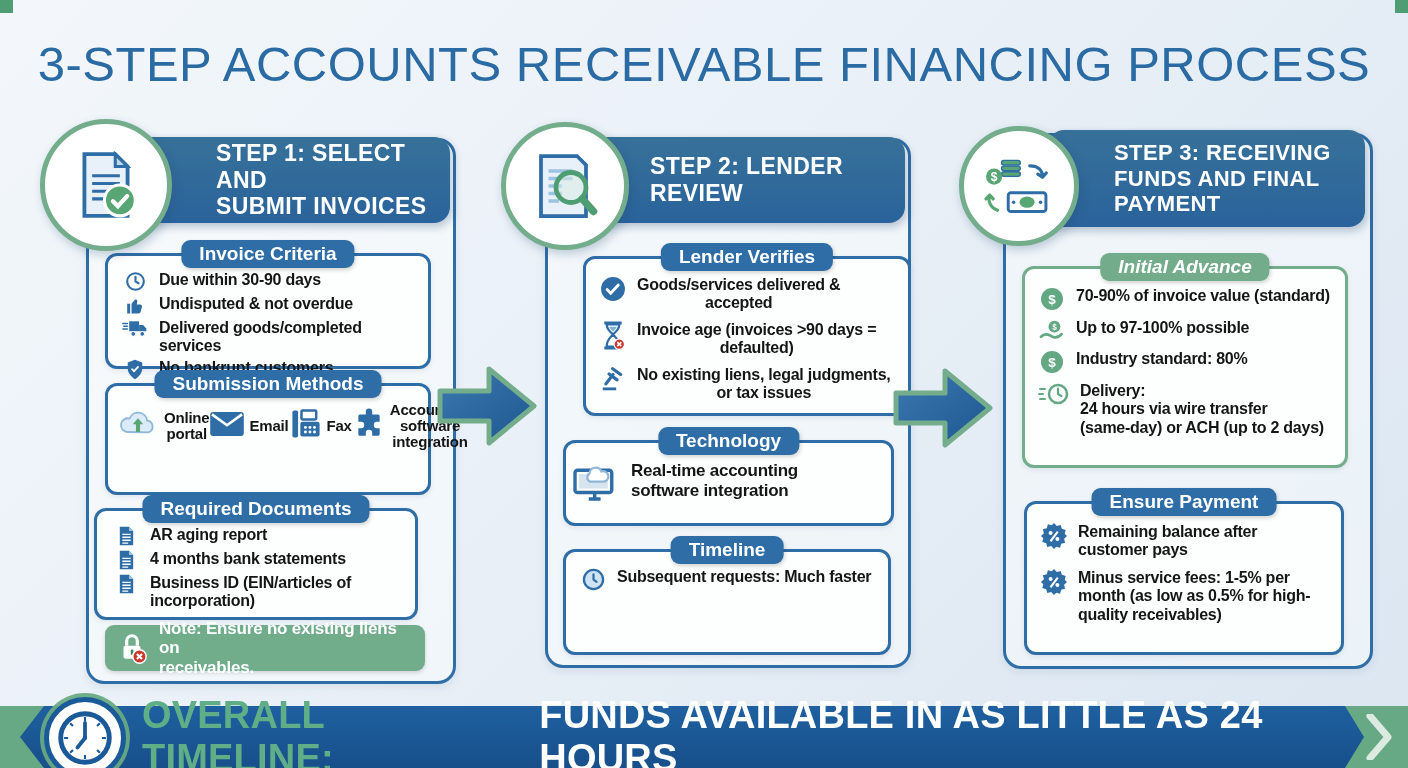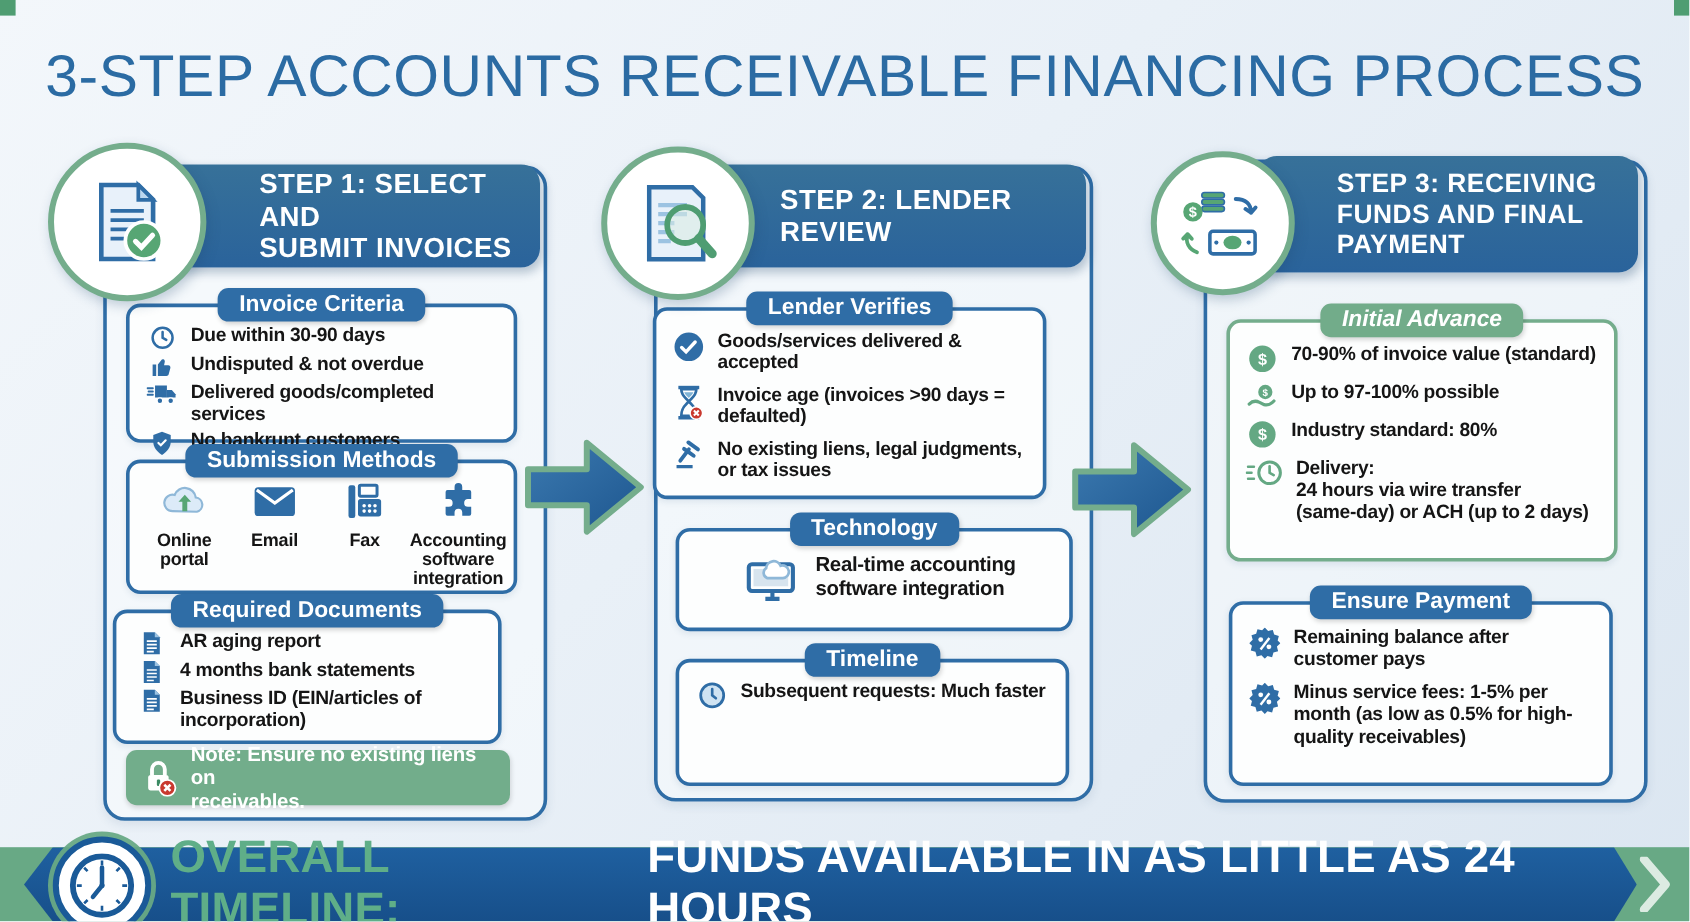--- a/index.html
+++ b/index.html
@@ -36,21 +36,21 @@
     padding:3px 18px;border-radius:9px;white-space:nowrap;
     box-shadow:1px 2px 4px rgba(0,0,0,.18);}
   .pill.green{background:#72ac8a;font-style:italic;}
   .rows{display:flex;flex-direction:column;}
   .item{display:flex;gap:9px;align-items:flex-start;}
   .item .ic{flex:0 0 30px;display:flex;justify-content:center;padding-top:0px;}
   .item .txt{font-size:16px;font-weight:bold;color:#151515;line-height:1.15;
     letter-spacing:-.25px;white-space:pre-line;}
   
   .methods{display:flex;padding:16px 6px 4px 8px;}
-  .method{flex:1;display:flex;flex-direction:column;align-items:center;gap:4px;}
+  .method{flex:1;display:flex;flex-direction:row;align-items:center;gap:4px;}
   .mlabel{font-size:15px;font-weight:bold;color:#151515;text-align:center;line-height:1.08;letter-spacing:-.2px;}
   
   .note{position:absolute;background:#72ad8b;border-radius:9px;color:#fff;
     display:flex;gap:10px;align-items:center;padding:4px 10px;
     font-weight:bold;font-size:17px;line-height:1.12;letter-spacing:-.2px;
     box-shadow:0 2px 4px rgba(0,0,0,.15);}
   .arrow{position:absolute;z-index:4;}
   
   .banner{position:absolute;left:0;top:706px;width:1408px;height:62px;background:#68a985;}
   .banner-blue{position:absolute;inset:0;background:linear-gradient(180deg,#1f60a0,#174f8a);
@@ -272,21 +272,21 @@
     <svg width="72" height="72" viewBox="0 0 48 48">
       <path d="M8 4h24l6 6v34H8z" fill="#e8f1fa" stroke="#2f6da6" stroke-width="2.5"></path>
       <g stroke="#9cc3e2" stroke-width="2.4">
           <path d="M13 14h16M13 19h16M13 24h9M13 29h9M13 34h7" fill="none"></path>
         </g>
       <circle cx="28" cy="25" r="10" fill="#d9ebe2" fill-opacity=".55" stroke="#4f9d72" stroke-width="3.2"></circle>
       <path d="M35.5 32.5l7.5 8.5" stroke="#4f9d72" stroke-width="5" stroke-linecap="round"></path>
     </svg>
   </div>
 
-  <div class="box" style="left:544px;top:256px;width:322px;height:154px;">
+  <div class="box" style="left:583px;top:256px;width:322px;height:154px;text-align:center;">
     <div class="pill">Lender Verifies</div>
     <div class="rows" style="padding:17px 6px 4px 12px;gap:8px;">
       <div class="item">
         <span class="ic">
           <svg width="26" height="26" viewBox="0 0 24 24">
               <circle cx="12" cy="12" r="11" fill="#2f6da6"></circle>
               <path d="M6.5 12.5l3.4 3.4 7-7.6" stroke="#fff" stroke-width="2.6" fill="none" stroke-linecap="round"></path>
             </svg>
         </span>
         <span class="txt">Goods/services delivered &amp;
@@ -317,21 +317,21 @@
             </svg>
         </span>
         <span class="txt">No existing liens, legal judgments,
 or tax issues</span>
       </div>
     </div>
   </div>
 
   <div class="box" style="left:563px;top:440px;width:325px;height:80px;">
     <div class="pill">Technology</div>
-    <div class="rows" style="padding:18px 6px 4px 14px;align-items:center;">
+    <div class="rows" style="padding:18px 6px 4px 4px;">
       <div class="item">
         <span class="ic" style="flex:0 0 52px;">
           <svg width="48" height="42" viewBox="0 0 36 32">
               <rect x="2" y="7" width="28" height="17" rx="2" fill="none" stroke="#2f6da6" stroke-width="2.6"></rect>
               <rect x="5" y="10" width="22" height="11" fill="#2f6da6" opacity=".18"></rect>
               <path d="M12.5 29h9M17 24.5v4.5" stroke="#2f6da6" stroke-width="2.6"></path>
               <path d="M13 9.5a4.8 4.8 0 0 1 9.2-1.5 4 4 0 1 1 1.4 7.8H13.6a3.6 3.6 0 0 1-.6-6.3z" fill="#fff" stroke="#8fb8d8" stroke-width="1.7"></path>
             </svg>
         </span>
         <span class="txt" style="font-size:17px;">Real-time accounting

